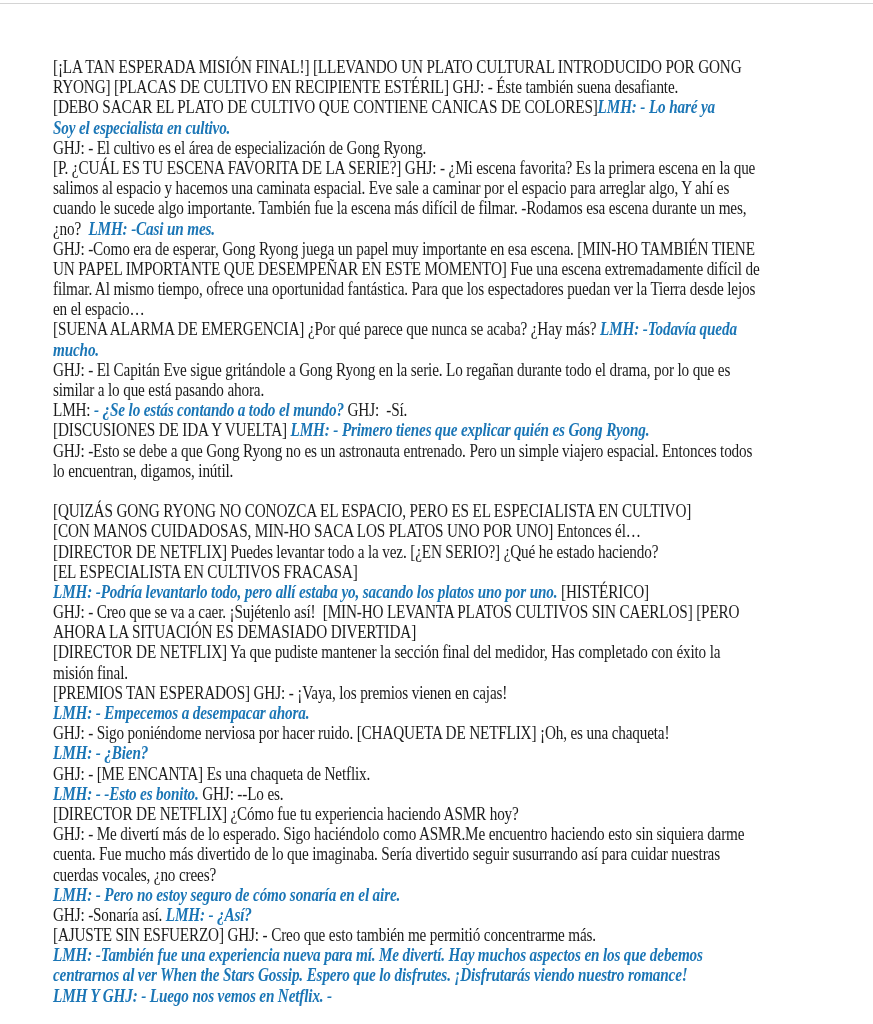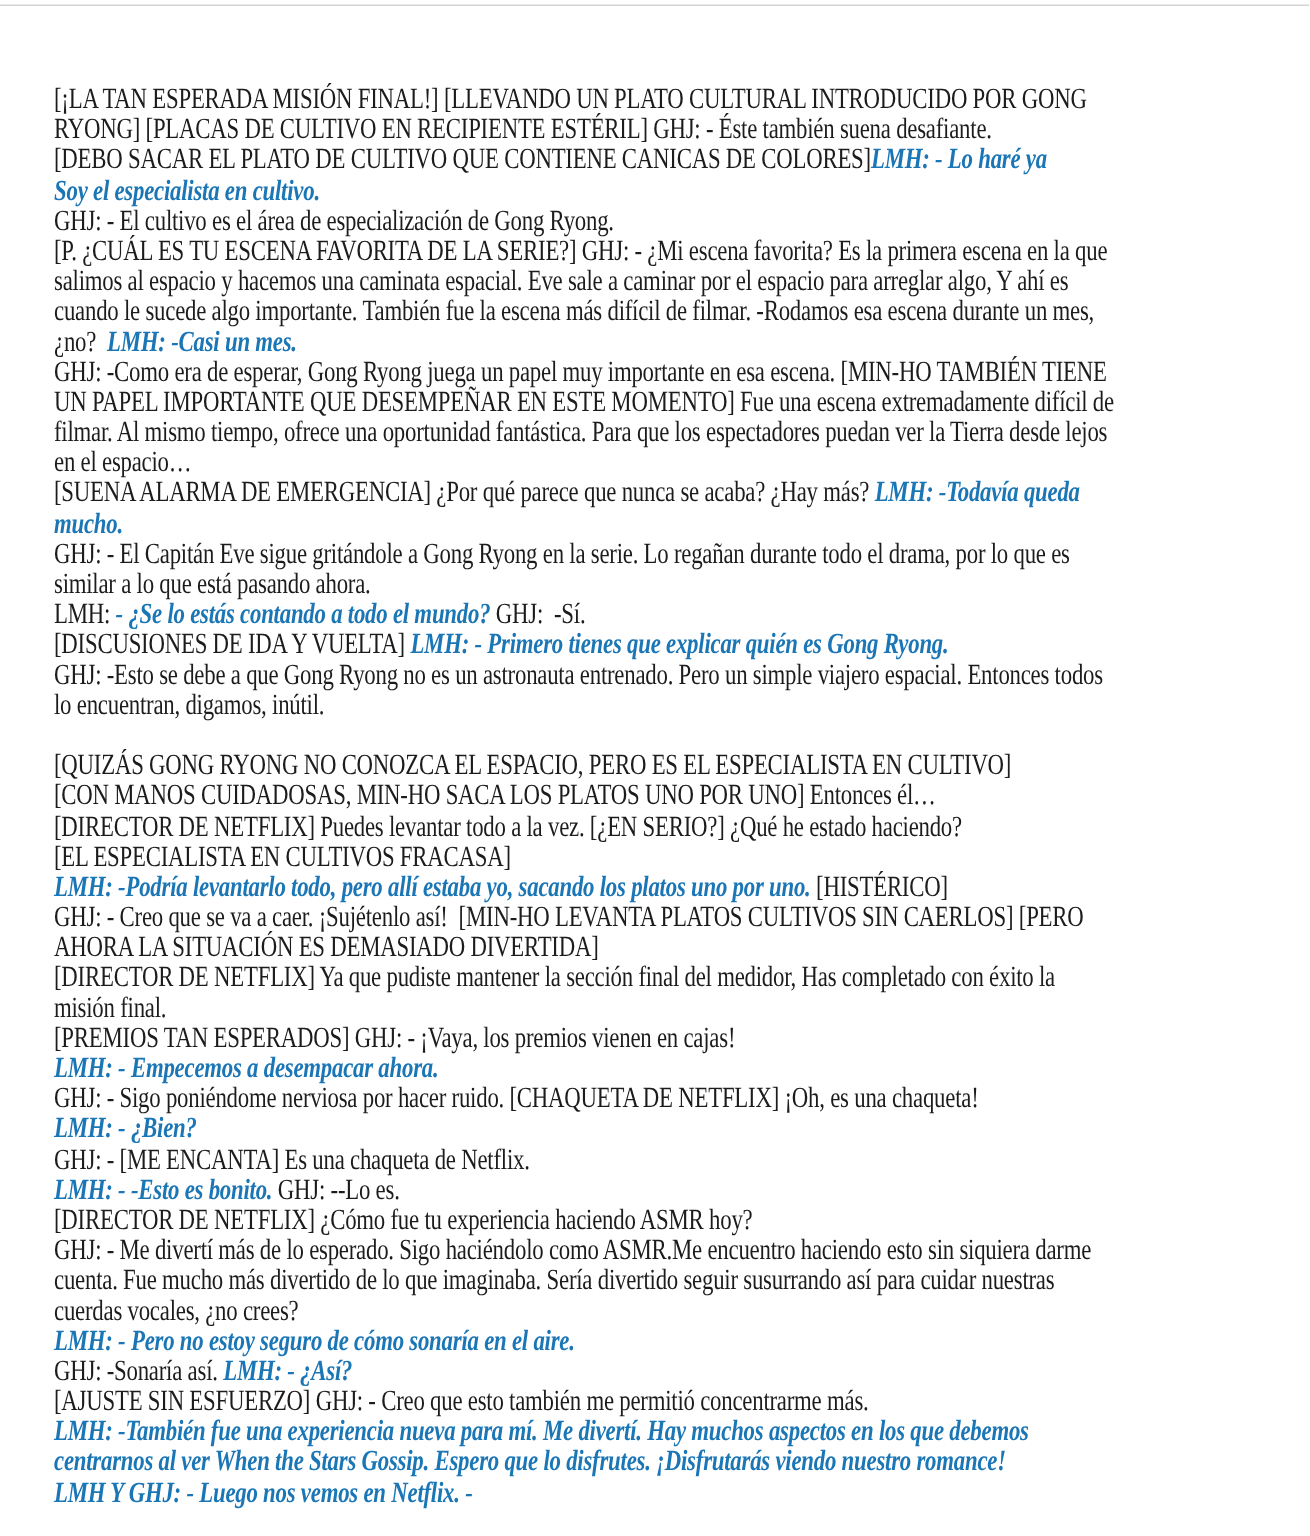--- a/index.html
+++ b/index.html
@@ -18,21 +18,21 @@
     position: absolute;
     top: 3px;
     left: 0;
     width: 873px;
     height: 1px;
     background: var(--top-line-gray, #d4d4d4);
   }
   .doc {
     position: absolute;
     top: 57px;
-    left: 36px;
+    left: 53px;
     width: 784px;
   }
   .line {
     height: 20.2px;
     line-height: 20.2px;
     white-space: pre;
     font-size: 19.5px;
     transform: scaleX(0.78);
     transform-origin: 0 50%;
     letter-spacing: -0.2px;

